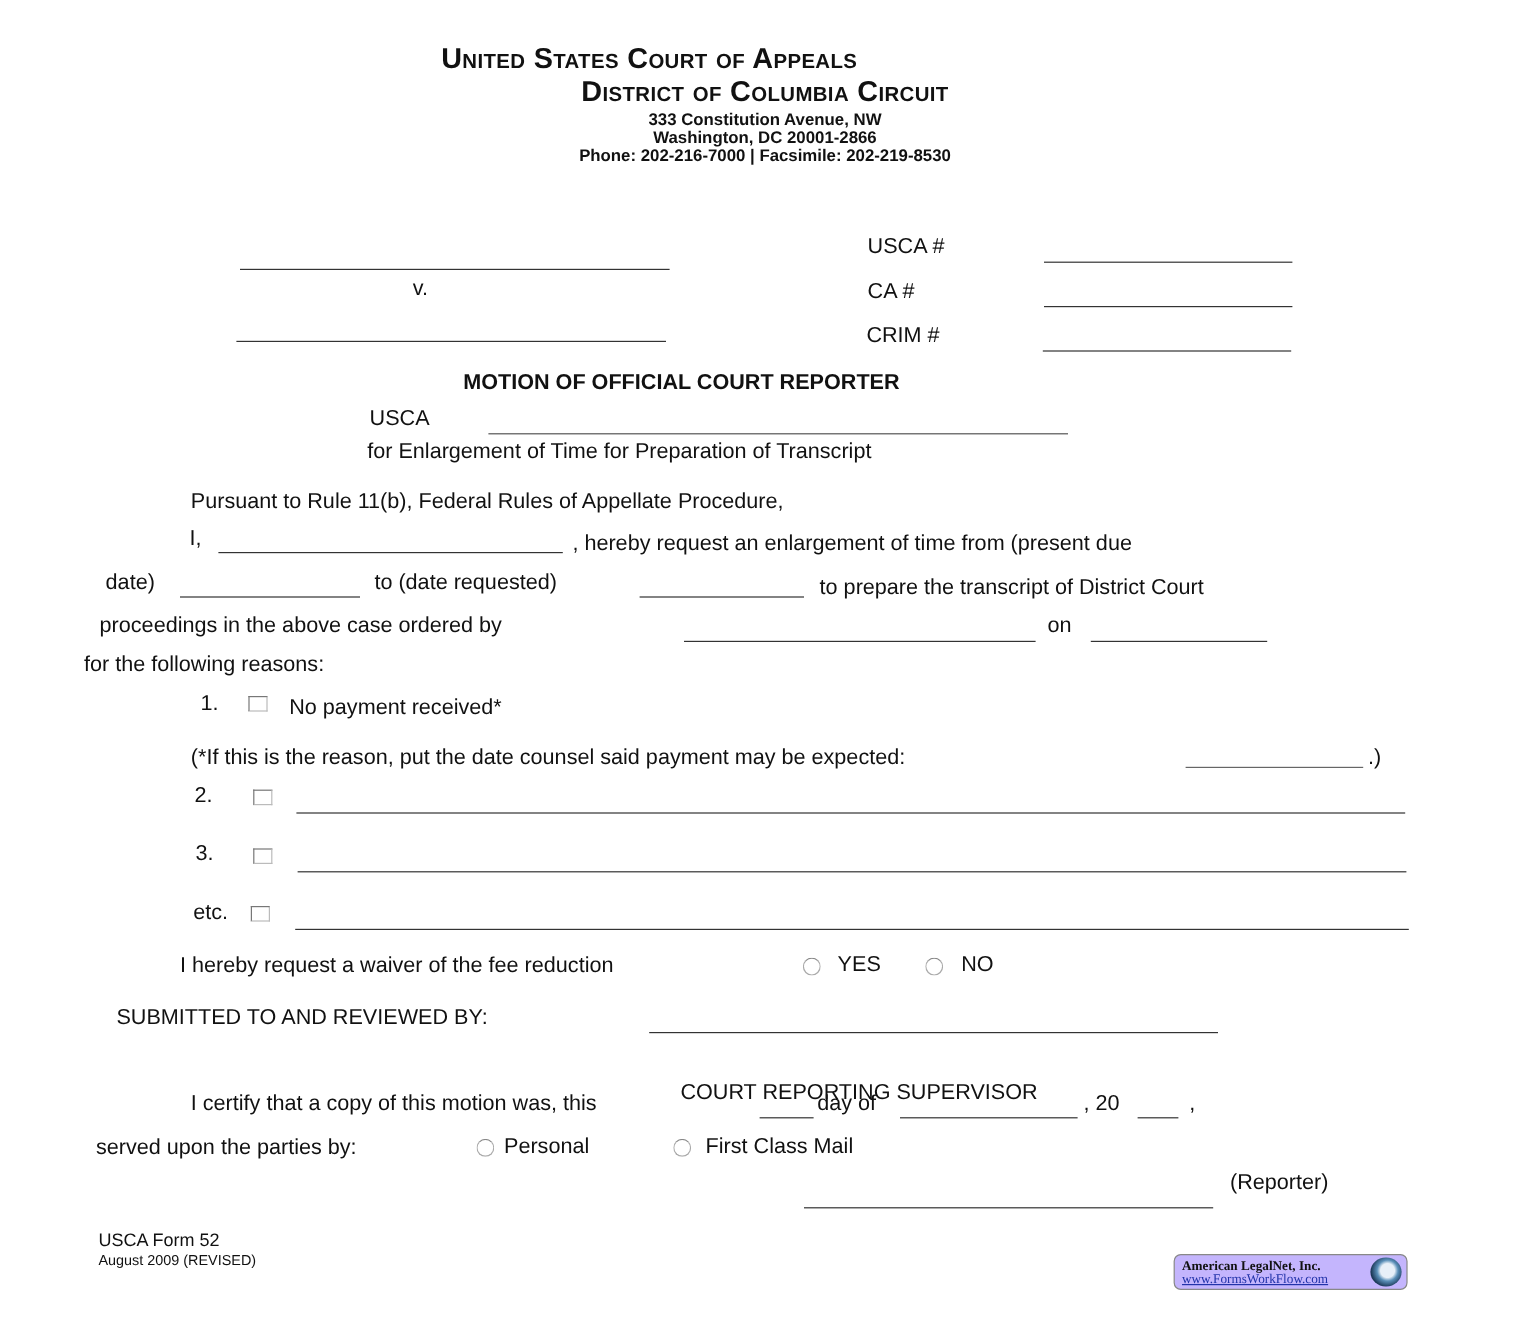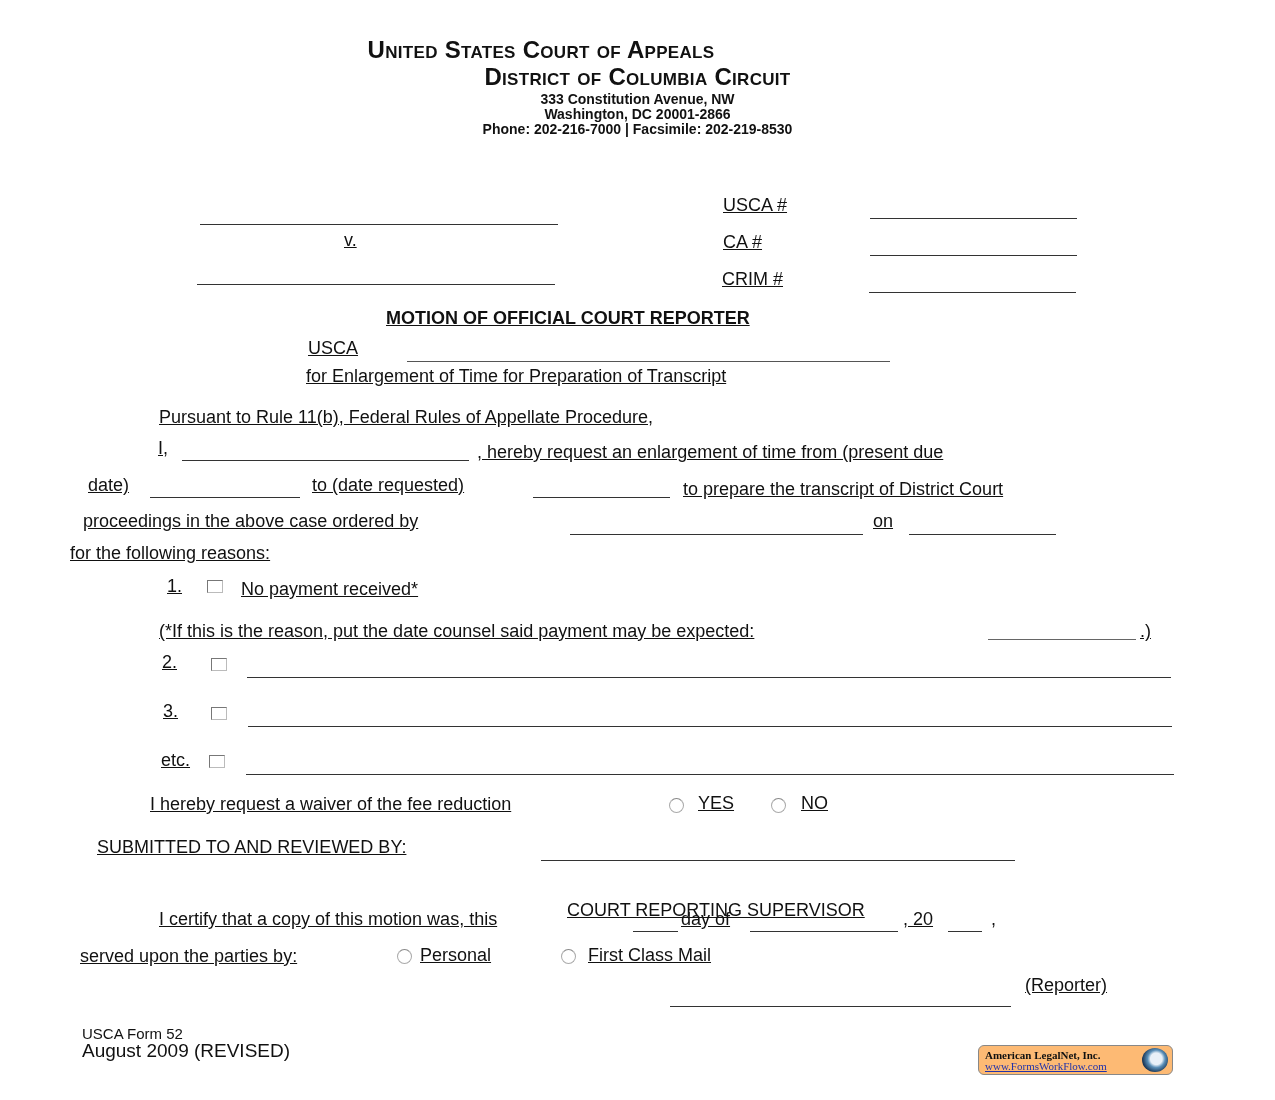--- a/index.html
+++ b/index.html
@@ -1,28 +1,28 @@
 <!DOCTYPE html>
 <html><head>
 <meta charset="utf-8">
 <style>
   html, body { margin: 0; padding: 0; background: #ffffff; }
   body { width: 1275px; height: 1100px; position: relative; overflow: hidden;
          font-family: "Liberation Sans", sans-serif; color: #111; }
   .abs { position: absolute; white-space: nowrap; }
-  .t { font-size: 18px; line-height: 20px; text-decoration: underline; }
+  .t { font-size: 18px; line-height: 20px; }
   .line { position: absolute; height: 0; border-top: 1px solid #333; }
   .hdr1 { font-weight: bold; font-size: 24px; letter-spacing: 0.3px; font-variant: small-caps; }
   .hdr2 { font-weight: bold; font-size: 14px; line-height: 15px; }
   .cb { position: absolute; width: 16px; height: 13px; border: 1px solid #bbb;
         border-top-color: #777; border-left-color: #777; background: #fff; box-sizing: border-box; }
   .rb { position: absolute; width: 15px; height: 15px; border-radius: 50%;
         border: 1px solid #aaa; border-top-color: #888; background: #fff; box-sizing: border-box; }
   .logo { position: absolute; left: 978px; top: 1045px; width: 195px; height: 30px;
-          border: 1px solid #888; border-radius: 6px; background: #fdba74; box-sizing: border-box; }
+          border: 1px solid #888; border-radius: 6px; background: #c4b5fd; box-sizing: border-box; }
   .logo .l1 { position: absolute; left: 6px; top: 3px; font-family: "Liberation Serif", serif;
               font-weight: bold; font-size: 11px; color: #111; }
   .logo .l2 { position: absolute; left: 6px; top: 14px; font-family: "Liberation Serif", serif;
               font-size: 11px; color: #2233aa; text-decoration: underline; }
   .logo .globe { position: absolute; right: 4px; top: 2px; width: 26px; height: 24px; border-radius: 50%;
                  background: radial-gradient(circle at 55% 45%, #e8f0f8 0 30%, #5a8fb8 45%, #1d3a5a 70%, #0b1a2a 100%); }
 </style>
 </head>
 <body>
 
@@ -108,19 +108,19 @@
 <div class="abs t" style="left:80px;top:946px;">served upon the parties by:</div>
 <div class="rb" style="left:397px;top:949px;"></div>
 <div class="abs t" style="left:420px;top:945px;">Personal</div>
 <div class="rb" style="left:561px;top:949px;"></div>
 <div class="abs t" style="left:588px;top:945px;">First Class Mail</div>
 
 <div class="abs t" style="left:1025px;top:975px;">(Reporter)</div>
 <div class="line" style="left:670px;top:1006px;width:341px;"></div>
 
 <div class="abs" style="left:82px;top:1025px;font-size:15px;line-height:17px;">USCA Form 52</div>
-<div class="abs" style="left:82px;top:1042px;font-size:19px;line-height:17px;">August 2009 (REVISED)</div>
+<div class="abs" style="left:82px;top:1042px;font-size:12px;line-height:17px;">August 2009 (REVISED)</div>
 
 <div class="logo">
   <span class="l1">American LegalNet, Inc.</span>
   <span class="l2">www.FormsWorkFlow.com</span>
   <span class="globe"></span>
 </div>
 
 </body></html>

